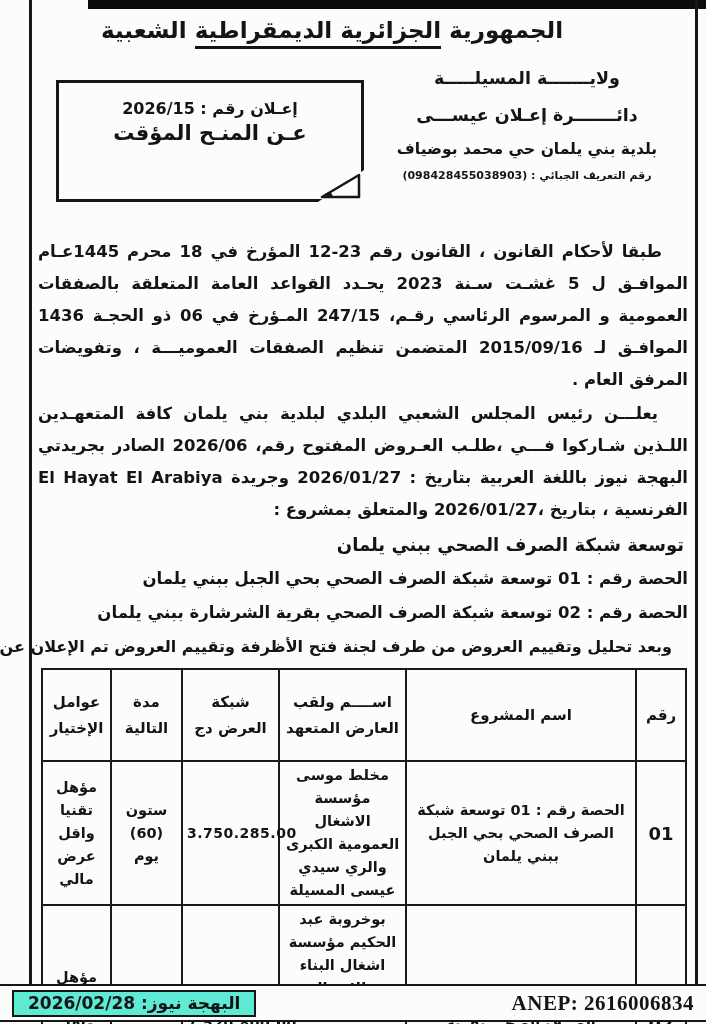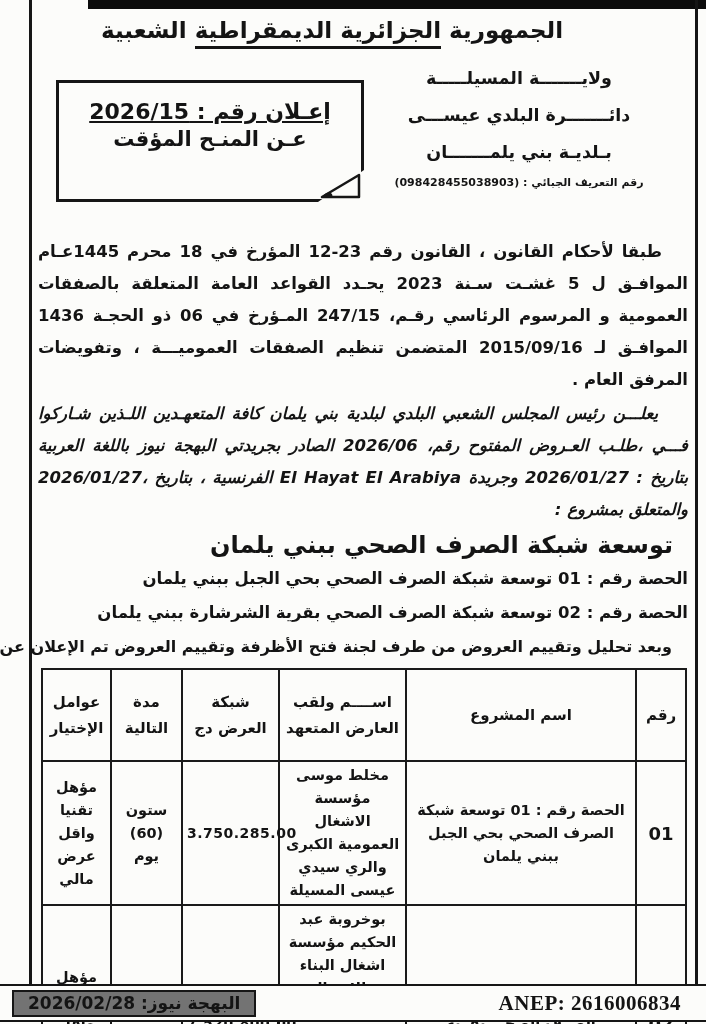--- a/index.html
+++ b/index.html
@@ -20,51 +20,51 @@
   .border-right{position:absolute;top:0;right:8px;width:3px;height:1016px;background:#161616;}
 
   .doc-title{
     position:absolute;top:17px;left:28px;right:70px;
     text-align:center;font-size:23px;letter-spacing:-.5px;
     white-space:nowrap;
   }
   .doc-title .u{border-bottom:3px solid #141414;padding-bottom:3px;}
 
   .gov-header{
-    position:absolute;top:60px;right:22px;width:330px;
+    position:absolute;top:60px;right:14px;width:330px;
     text-align:center;
   }
   .gov-header .l1,.gov-header .l2,.gov-header .l3{font-size:17.5px;line-height:37px;white-space:nowrap;}
   .gov-header .l4{font-size:15.5px;line-height:30px;white-space:nowrap;}
   .gov-header .l5{font-size:11px;line-height:24px;white-space:nowrap;}
 
   .notice-box{
     position:absolute;top:80px;left:56px;width:302px;height:116px;
     border:3px solid #161616;
     text-align:center;
     background:#fcfcfa;
   }
-  .notice-box .nb1{margin-top:16px;font-size:22px;text-decoration:underline;}
+  .notice-box .nb1{margin-top:16px;font-size:16px;}
   .notice-box .nb2{margin-top:3px;font-size:21px;}
   .fold-corner{position:absolute;bottom:-3px;right:-3px;width:46px;height:32px;}
 
   .content{
     position:absolute;top:236px;right:18px;left:22px;
   }
   .para{
     margin:0 0 2px 16px;
     font-size:16.5px;line-height:32px;
     text-align:justify;
   }
   .para.indent1{text-indent:26px;}
-  .para.indent2{text-indent:30px;font-style:italic;}
+  .para.indent2{text-indent:30px;}
   .single{
     margin:0;font-size:16.5px;line-height:34px;white-space:nowrap;
   }
-  .single.project{font-size:24px;margin-right:15px;}
+  .single.project{font-size:18px;margin-right:4px;}
   .single.lot{font-size:16.5px;}
   .single.results{text-indent:16px;font-size:16px;}
 
   table.results-table{
     border-collapse:collapse;
     table-layout:fixed;
     width:645px;
     margin:4px 1px 0 auto;
   }
   .results-table th,.results-table td{
@@ -85,47 +85,47 @@
     position:absolute;left:0;right:0;bottom:2px;height:34px;
     border-top:2.5px solid #161616;
     border-bottom:2.5px solid #161616;
     display:flex;align-items:center;justify-content:space-between;
     background:#fcfcfa;
   }
   .anep{
     direction:ltr;
     font-family:"Liberation Serif",serif;font-weight:bold;
     font-size:21px;
-    padding-right:25px;letter-spacing:.5px;margin-left:40px;
+    padding-right:12px;letter-spacing:.5px;margin-left:40px;
   }
   .press-box{
     border:2.5px solid #161616;
     margin-left:12px;
     padding:1px 14px 2px 14px;
     font-size:17px;
-    background:#737373;
+    background:#5eead4;
   }
 </style>
 </head>
 <body>
 
 <div class="page">
 
   <div class="top-bar"></div>
   <div class="border-left"></div>
   <div class="border-right"></div>
 
   <div class="doc-title">
     <span>الجمهورية </span><span class="u">الجزائرية الديمقراطية</span><span> الشعبية</span>
   </div>
 
   <div class="gov-header">
     <div class="l1">ولايـــــــة المسيلـــــة</div>
-    <div class="l2">دائـــــــرة البلدي عيســـى</div>
-    <div class="l3">بـلديـة بني يلمـــــــان</div>
+    <div class="l2">دائـــــــرة إعـلان عيســـى</div>
+    <div class="l4">بلدية بني يلمان حي محمد بوضياف</div>
     <div class="l5">رقم التعريف الجبائي : (098428455038903)</div>
   </div>
 
   <div class="notice-box">
     <div class="nb1">إعـلان رقم : 2026/15</div>
     <div class="nb2">عـن المنـح المؤقت</div>
     <svg class="fold-corner" viewBox="0 0 46 32">
       <polygon points="0,32 46,32 46,0" fill="#fcfcfa"></polygon>
       <path d="M4,27 L41,27 L41,5 Z" fill="#fcfcfa" stroke="#161616" stroke-width="2.5" stroke-linejoin="round"></path>
       <path d="M4,27 Q10,20 14,24 Q16,28 9,28 Z" fill="#161616"></path>

